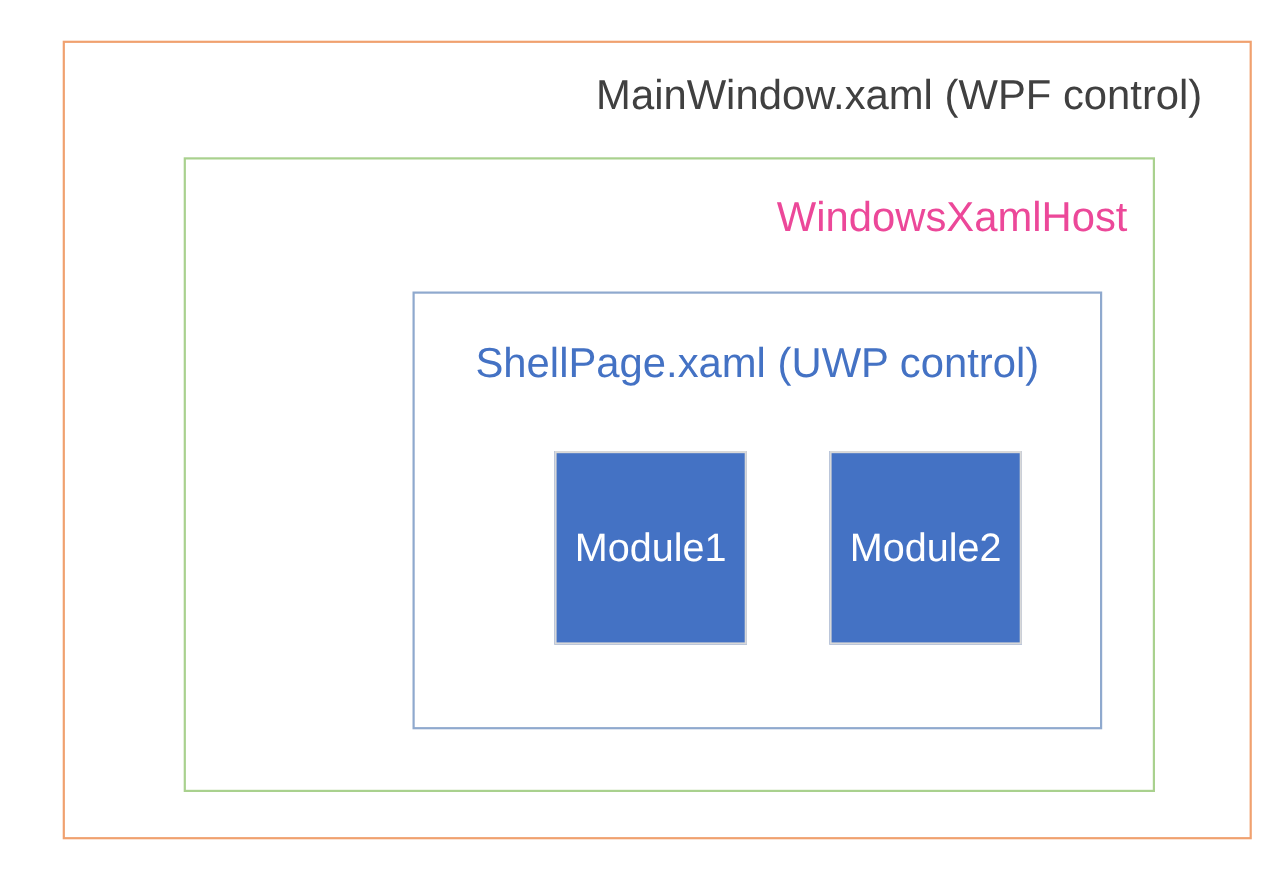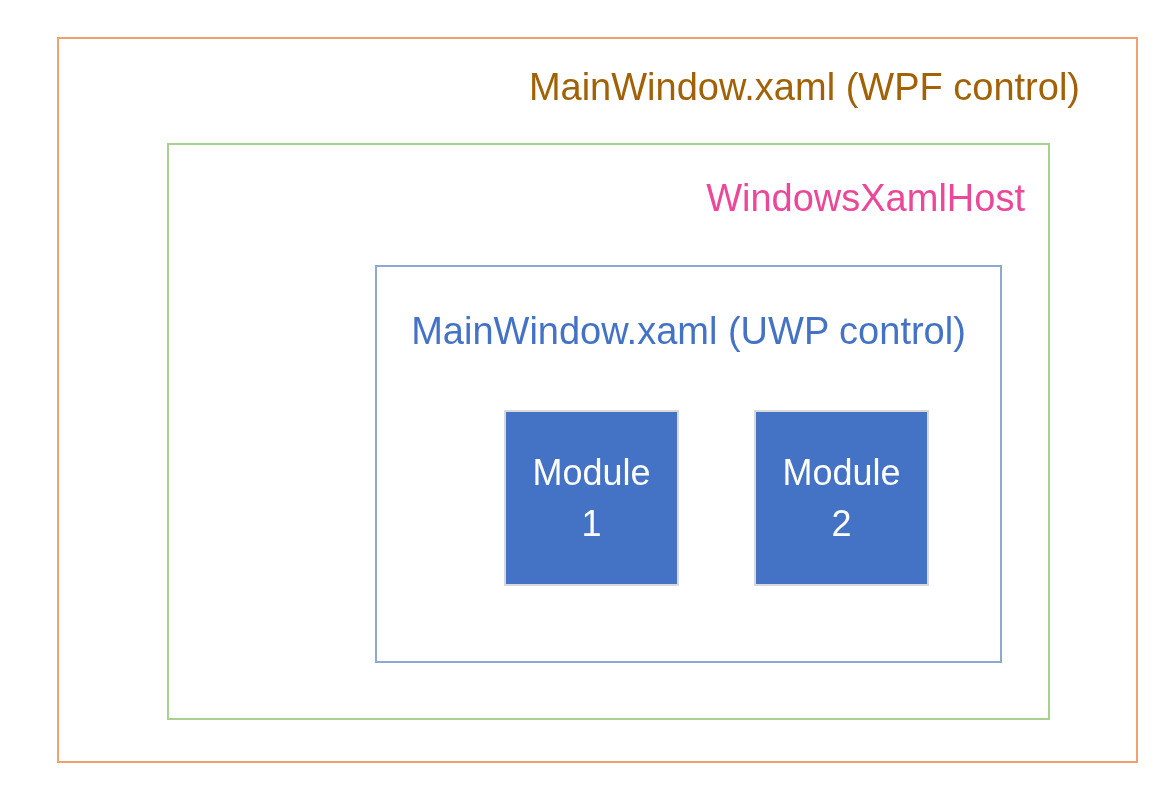--- a/index.html
+++ b/index.html
@@ -43,22 +43,22 @@
   }
   .title {
     position: absolute;
     white-space: nowrap;
     font-size: 38px;
     line-height: 1.15;
     font-weight: 400;
   }
   .outer-title {
     top: 27px;
-    right: 56px;
-    color: #a16207;
+    right: 43px;
+    color: #404040;
   }
   .host-title {
     top: 32px;
     right: 23px;
     color: #ec4899;
   }
   .shell-title {
     top: 43px;
     left: 0;
     right: 0;
@@ -68,21 +68,21 @@
   .module {
     position: absolute;
     box-sizing: border-box;
     top: 143px;
     width: 175px;
     height: 176px;
     background: #4472c4;
     border: 2px solid #d9d9d9;
     color: #ffffff;
     display: flex;
-    flex-direction: column;
+    flex-direction: row;
     align-items: center;
     justify-content: center;
     font-size: 36px;
     line-height: 1.42;
     text-align: center;
   }
   .module-1 { left: 127px; }
   .module-2 { left: 377px; }
   .module span { display: block; }
 </style>
@@ -90,21 +90,21 @@
 <body>
 
 <div class="canvas">
   <div class="box outer">
     <div class="title outer-title">MainWindow.xaml (WPF control)</div>
 
     <div class="box host">
       <div class="title host-title">WindowsXamlHost</div>
 
       <div class="box shell">
-        <div class="title shell-title">MainWindow.xaml (UWP control)</div>
+        <div class="title shell-title">ShellPage.xaml (UWP control)</div>
 
         <div class="module module-1">
           <span>Module</span>
           <span>1</span>
         </div>
 
         <div class="module module-2">
           <span>Module</span>
           <span>2</span>
         </div>

